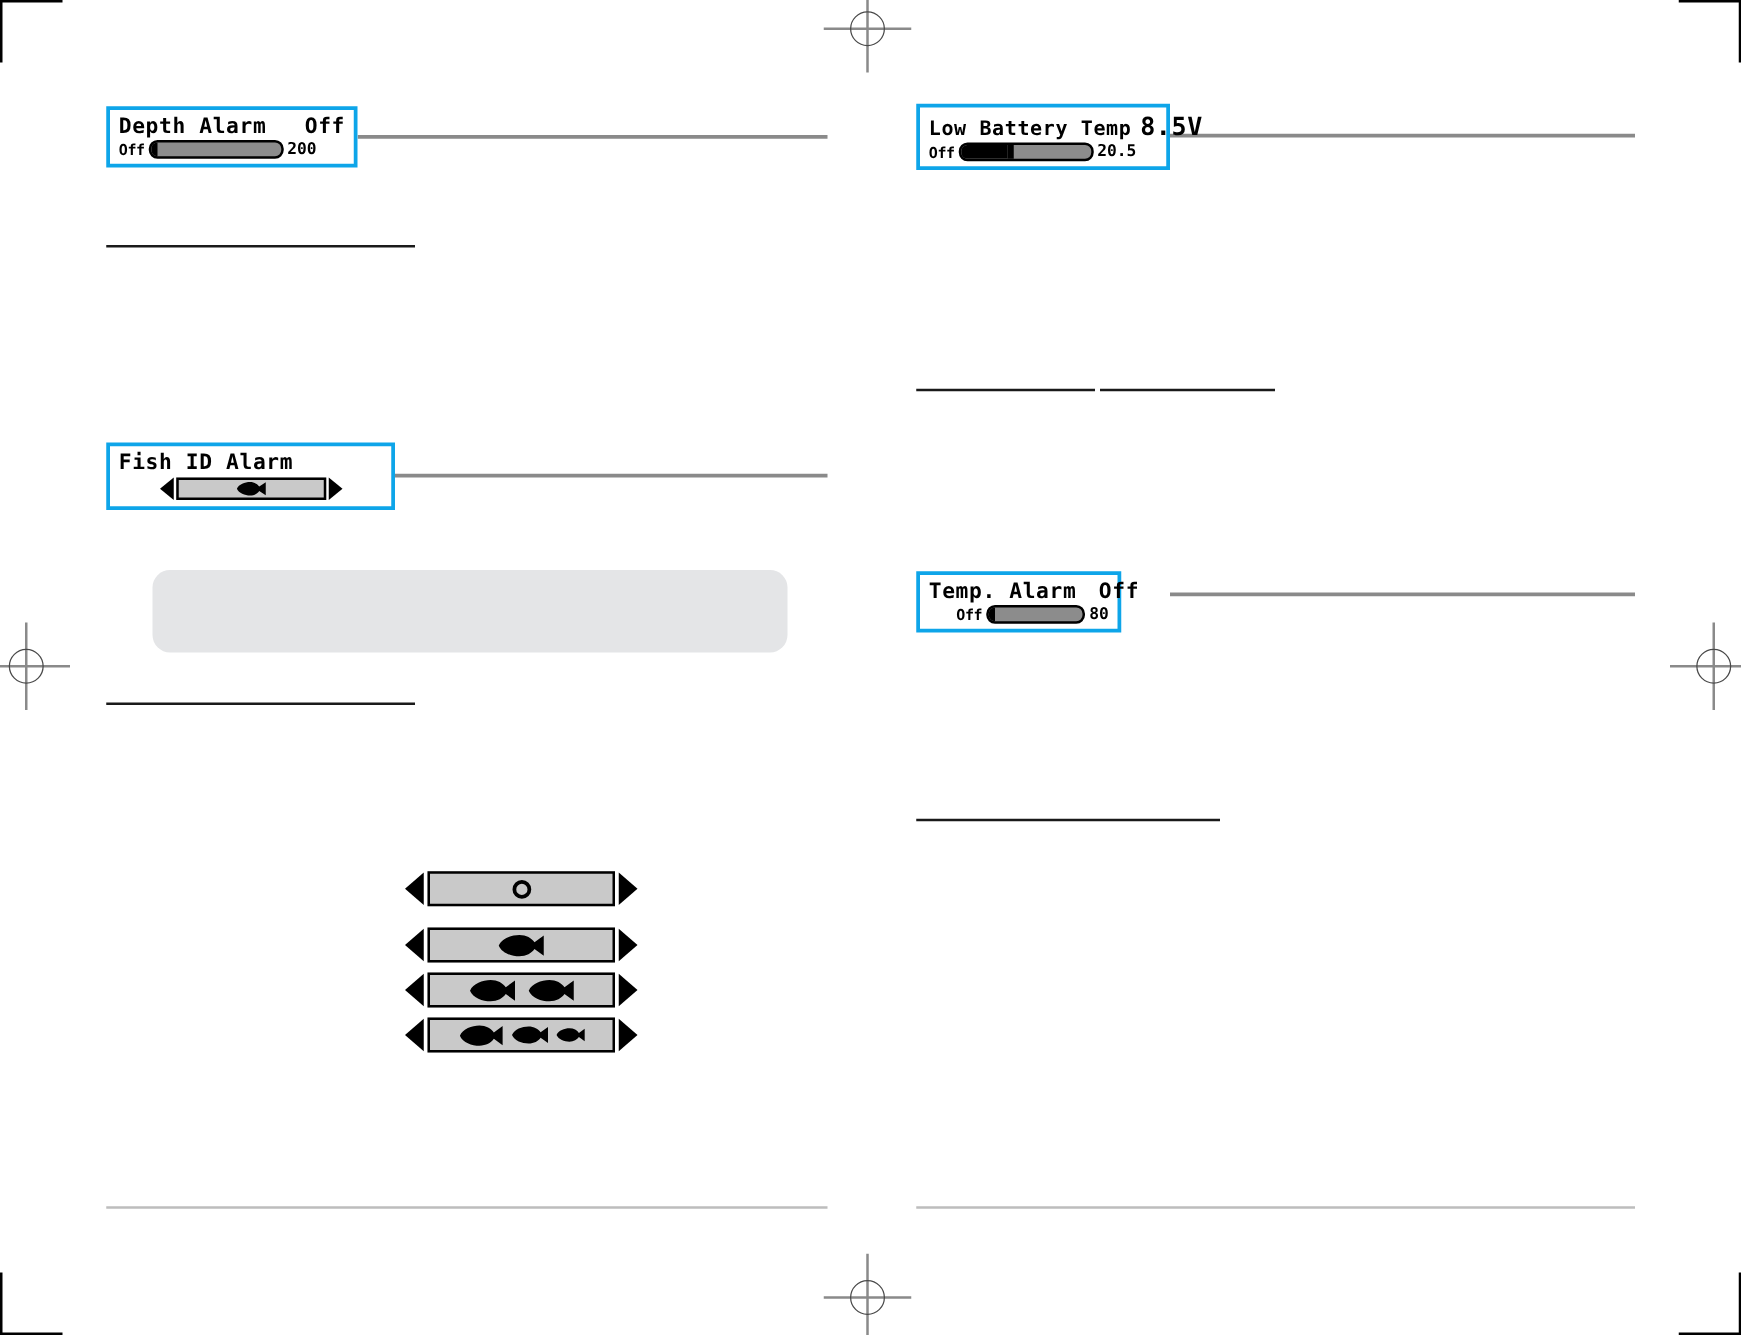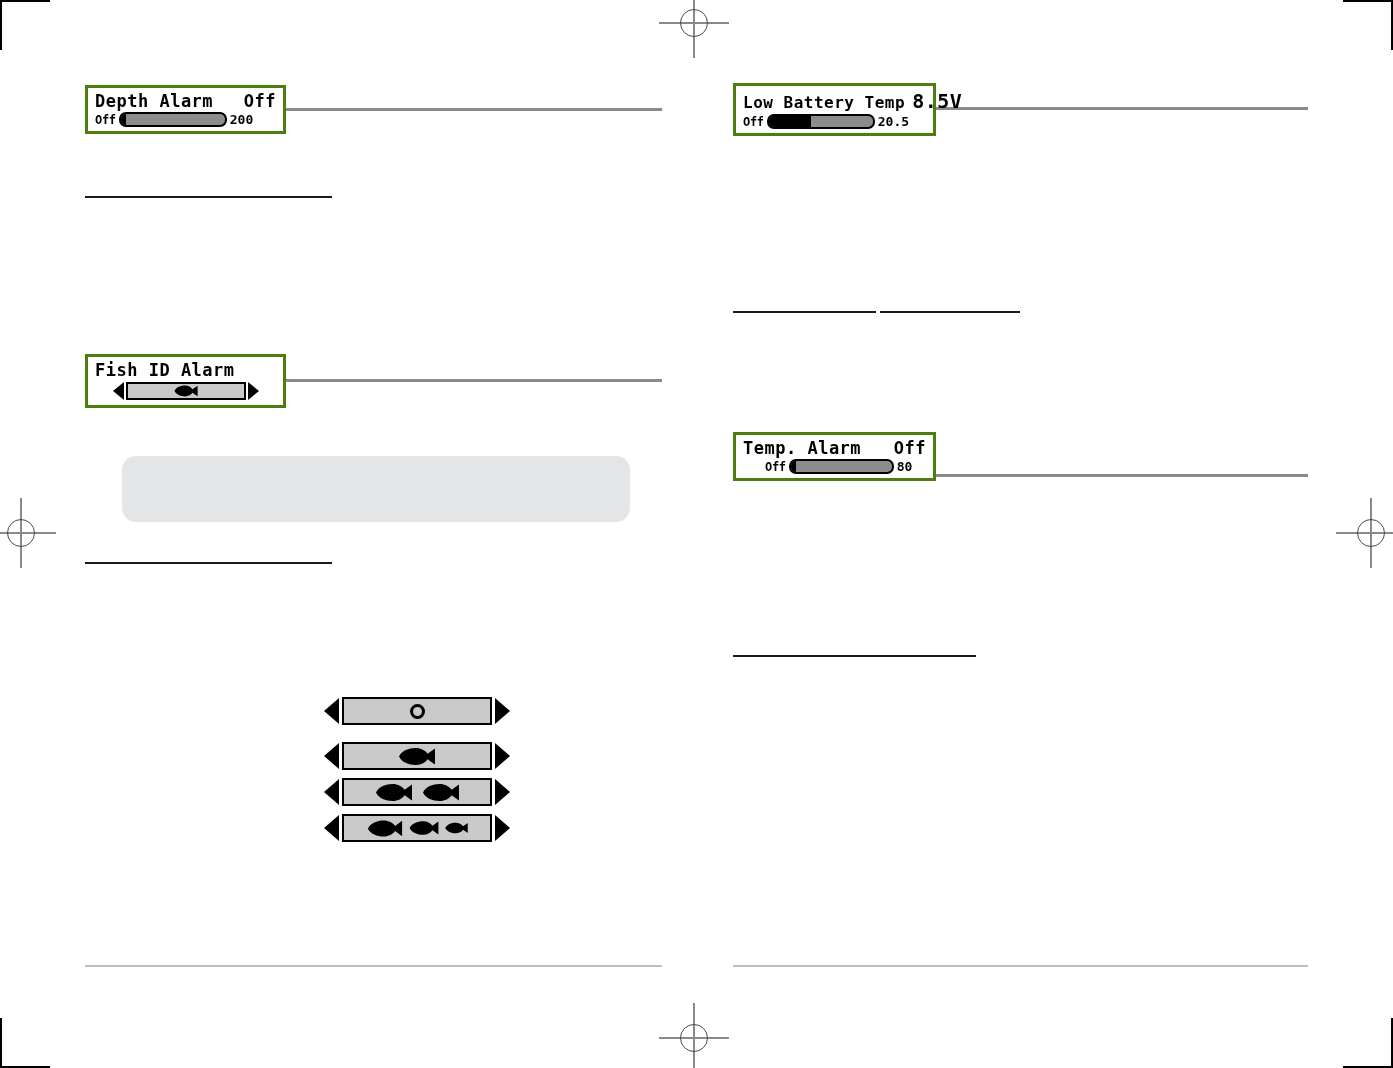--- a/index.html
+++ b/index.html
@@ -50,21 +50,21 @@
     position: absolute;
     left: 34px; top: 0;
     width: 1.5px; height: 70px;
     background: #8a8a8a;
   }
 
   
   .lcd {
     position: absolute;
     background: #ffffff;
-    border: 3px solid #4d7c0f;
+    border: 3px solid #0ea5e9;
     box-sizing: border-box;
     z-index: 3;
   }
   .lcd-title {
     display: flex;
     align-items: baseline;
     justify-content: space-between;
     padding: 3px 7px 0 7px;
     font-family: "DejaVu Sans Mono", monospace;
     font-size: 17px;
@@ -268,36 +268,36 @@
   <div class="lcd-sliderrow">
     <span class="slider-minlabel">Off</span>
     <div class="slider-track" style="width:108px;">
       <div class="slider-fill" style="width:36%;"></div>
       <div class="slider-thumb" style="left:36%;"></div>
     </div>
     <span class="slider-maxlabel">20.5</span>
   </div>
 </div>
 
-<div class="lcd" style="left:85px; top:354px; width:201px;">
+<div class="lcd" style="left:85px; top:354px; width:231px;">
   <div class="lcd-title single">
     <span class="t-label">Fish ID Alarm</span>
   </div>
   <div class="lcd-spinrow">
     <div class="arrow arrow-left"></div>
     <div class="spin-box" style="width:120px;">
       <svg width="26" height="12" viewBox="0 0 26 12">
         <path d="M1.5 6 C3 2.4 8 0.6 12 0.6 C15.4 0.6 18 2.2 19.4 4.2 L24.6 0.8 L24.6 11.2 L19.4 7.8 C18 9.8 15.4 11.4 12 11.4 C8 11.4 3 9.6 1.5 6 Z" fill="#000"></path>
       </svg>
     </div>
     <div class="arrow arrow-right"></div>
   </div>
 </div>
 
-<div class="lcd" style="left:733px; top:432px; width:203px;">
+<div class="lcd" style="left:733px; top:457px; width:164px;">
   <div class="lcd-title">
     <span class="t-label">Temp. Alarm</span>
     <span class="t-value">Off</span>
   </div>
   <div class="lcd-sliderrow">
     <span class="slider-minlabel" style="margin-left:22px;">Off</span>
     <div class="slider-track" style="width:105px;">
       <div class="slider-fill" style="width:0%;"></div>
       <div class="slider-thumb" style="left:0px;"></div>
     </div>

